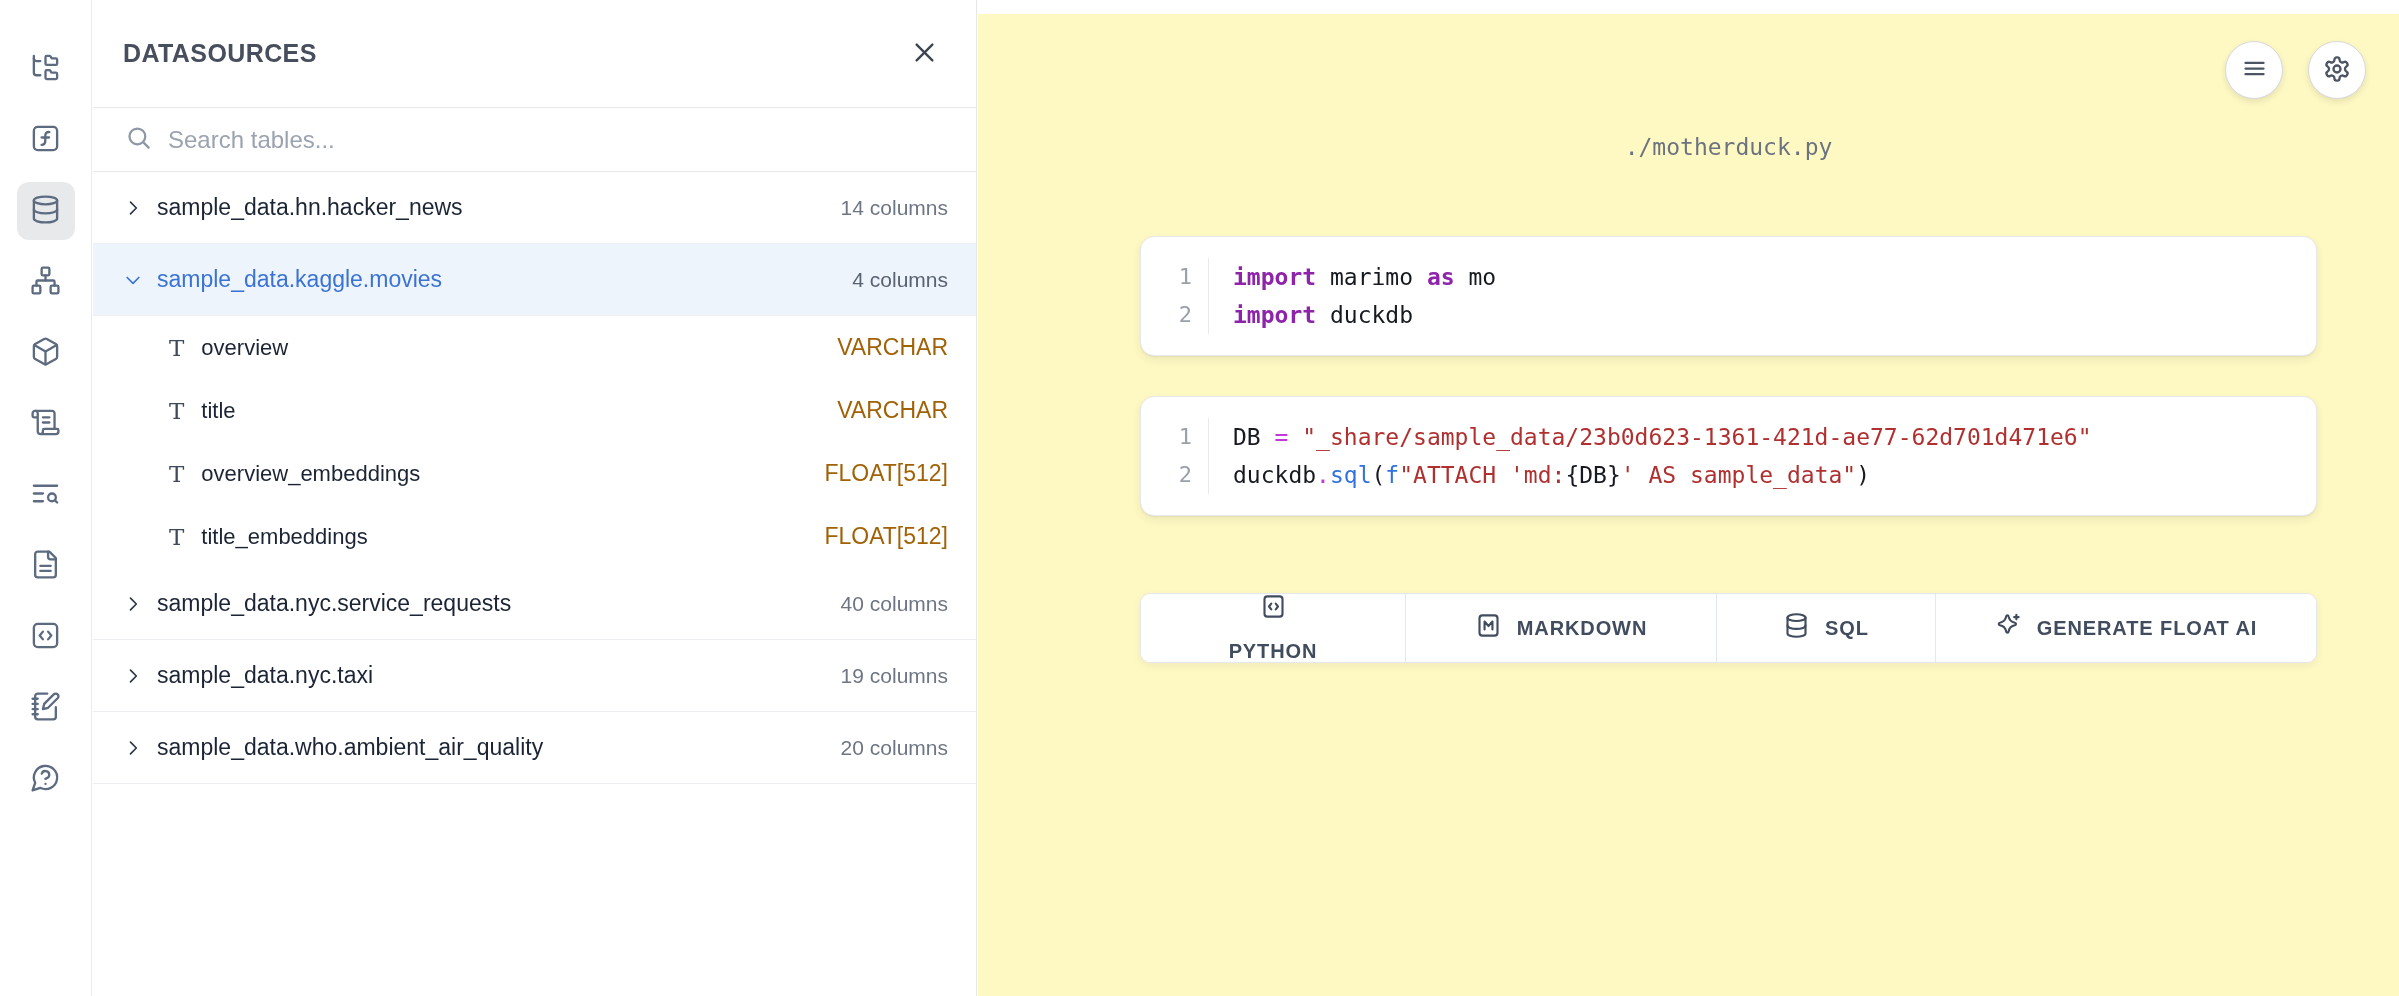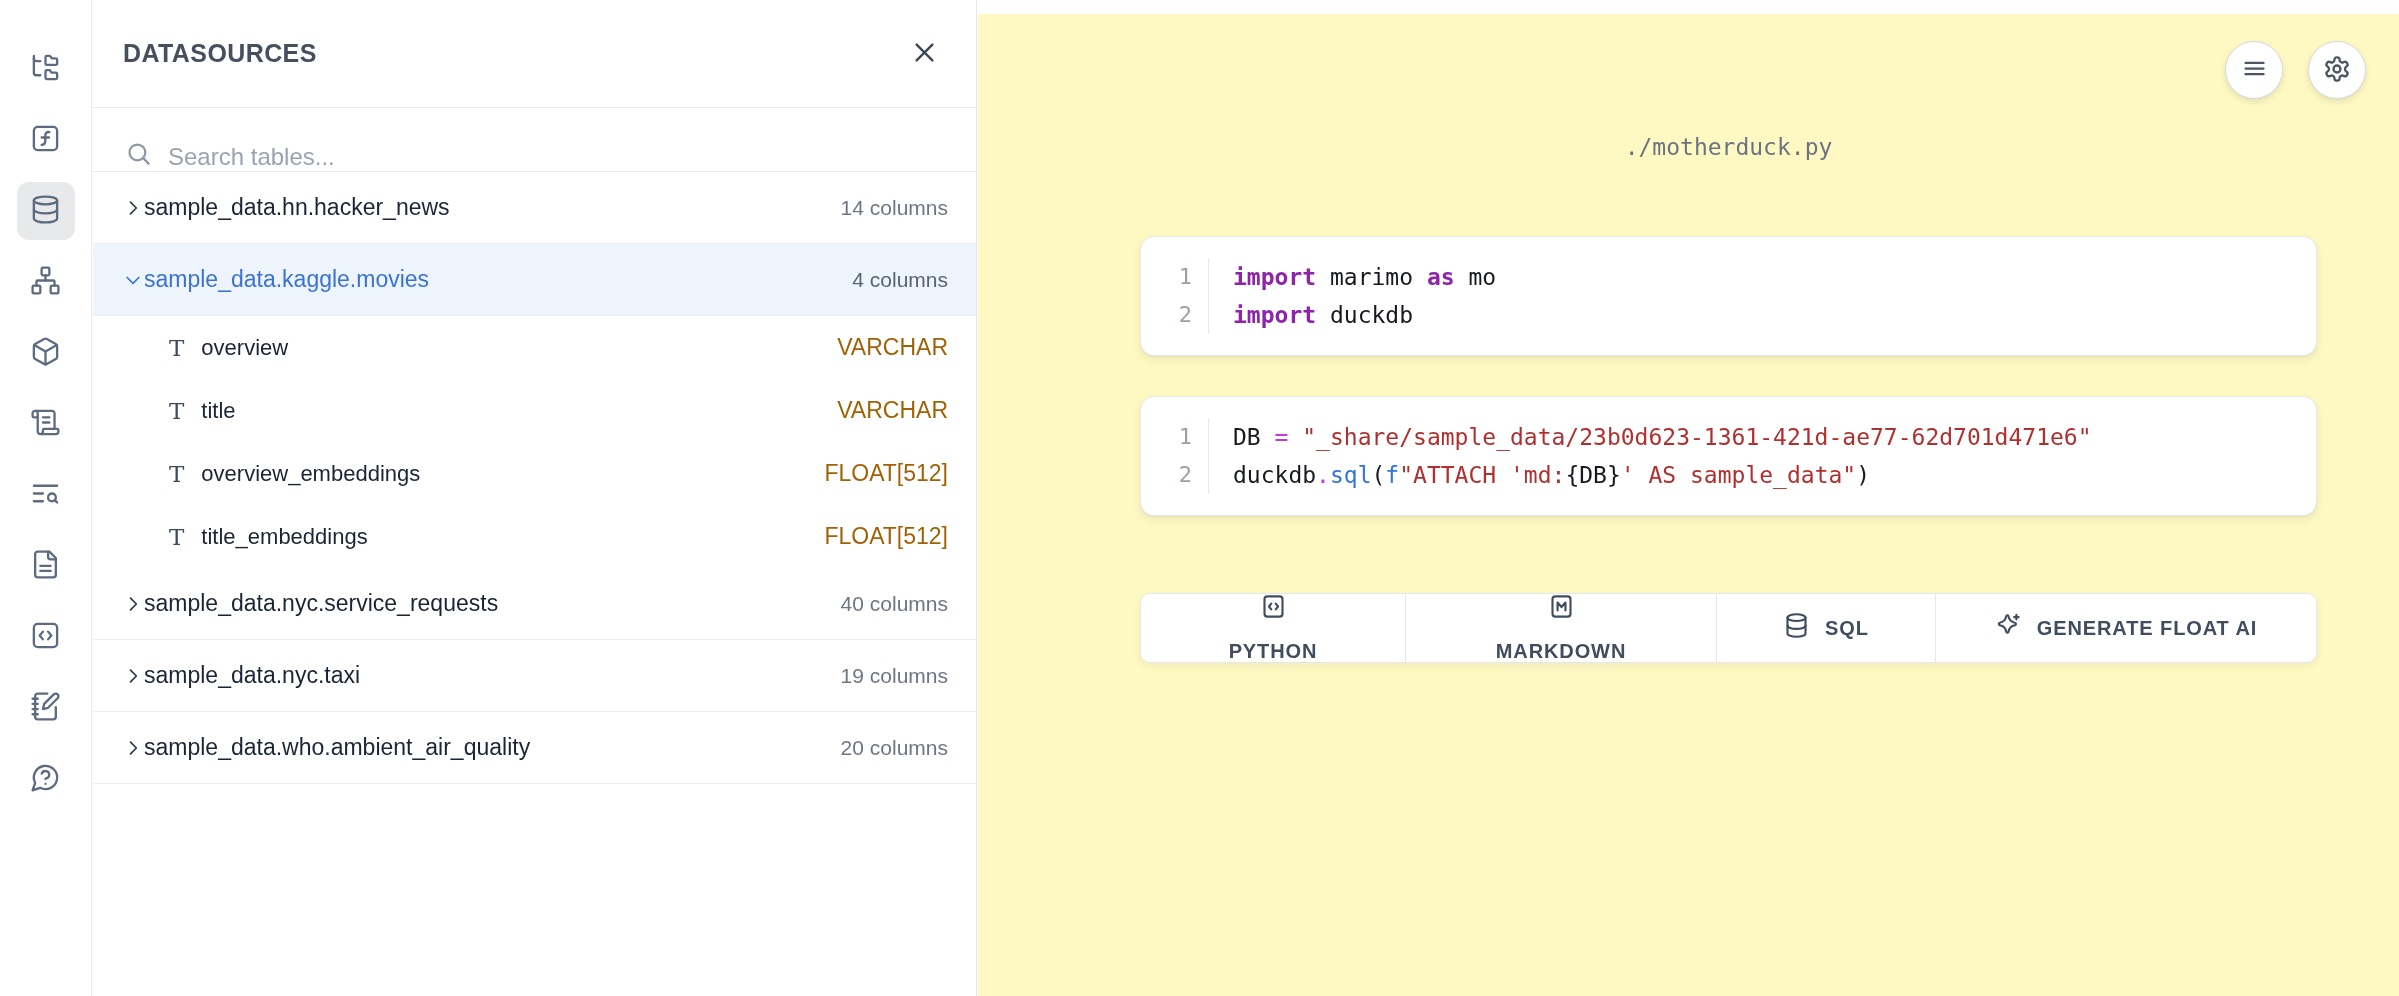--- a/index.html
+++ b/index.html
@@ -16,27 +16,27 @@
   .rail-btn svg { width:31px; height:31px; }
 
   
   .panel { position:absolute; left:93px; top:0; width:884px; height:996px;
     background:#fff; border-right:1px solid #e5e7eb; }
   .panel-header { height:108px; display:flex; align-items:center; justify-content:space-between;
     padding:0 30px; border-bottom:1px solid #e7e9ec; }
   .panel-title { font-size:25px; font-weight:700; color:#474e5d; letter-spacing:.4px; }
   .close-btn { width:44px; height:44px; display:flex; align-items:center; justify-content:center;
     background:none; border:none; color:#3d4452; cursor:pointer; }
-  .search-row { height:64px; display:flex; align-items:flex-end; gap:16px;
+  .search-row { height:64px; display:flex; align-items:center; gap:16px;
     padding:0 32px; border-bottom:1px solid #e7e9ec; color:#8d97a5; }
   .search-input { flex:1; border:none; outline:none; font-size:24px; color:#475266;
     font-family:"Liberation Sans", sans-serif; background:transparent; }
   .search-input::placeholder { color:#9ba3b0; }
 
-  .table-row { height:72px; display:flex; align-items:center; gap:1px;
+  .table-row { height:72px; display:flex; align-items:center; gap:14px;
     padding:0 28px 0 30px; border-bottom:1px solid #eceef1; cursor:pointer; background:#fff; }
   .table-row .chev { color:#2b3648; display:flex; flex:none; }
   .table-row .tname { flex:1; font-size:23px; color:#1c2535; white-space:nowrap; overflow:hidden; }
   .table-row .tcount { font-size:21px; color:#6e7684; white-space:nowrap; }
   .table-row.selected { background:#edf4fc; }
   .table-row.selected .tname, .table-row.selected .chev { color:#3b73d3; }
   .table-row.selected .tcount { color:#5a6372; }
 
   .col-row { height:63px; display:flex; align-items:center; gap:17px;
     padding:0 28px 0 76px; cursor:pointer; background:#fff; }
@@ -72,21 +72,21 @@
   .tk.pl { color:#16191f; }
 
   .add-bar { margin-top:77px; height:70px; display:flex; border:1px solid #e3e7ee;
     border-radius:10px; background:#fff; box-shadow:0 3px 8px rgba(15,23,42,.06); overflow:hidden; }
   .add-btn { display:flex; align-items:center; justify-content:center; gap:15px;
     background:#fff; border:none; border-right:1px solid #e3e7ee; cursor:pointer;
     font-family:"Liberation Sans", sans-serif; font-size:20px; font-weight:700;
     letter-spacing:.9px; color:#414c5e; }
   .add-btn:last-child { border-right:none; flex:1; }
   .add-btn svg { width:27px; height:27px; flex:none; }
-  .w1 { width:265px;flex-direction:column; } .w2 { width:311px;flex-direction:column; } .w3 { width:219px; }
+  .w1 { width:265px;flex-direction:column; } .w2 { width:311px; } .w3 { width:219px; }
 </style>
 </head>
 <body>
 
 <nav class="rail">
   <button class="rail-btn">
     <span><svg viewBox="0 0 24 24" width="31" height="31" fill="none" stroke="currentColor" stroke-width="1.8" stroke-linecap="round" stroke-linejoin="round">
           <path d="M20 10a1 1 0 0 0 1-1V6a1 1 0 0 0-1-1h-2.5a1 1 0 0 1-.8-.4l-.9-1.2A1 1 0 0 0 15 3h-2a1 1 0 0 0-1 1v5a1 1 0 0 0 1 1Z"></path>
           <path d="M20 21a1 1 0 0 0 1-1v-3a1 1 0 0 0-1-1h-2.9a1 1 0 0 1-.88-.55l-.42-.85a1 1 0 0 0-.92-.6H13a1 1 0 0 0-1 1v5a1 1 0 0 0 1 1Z"></path>
           <path d="M3 5a2 2 0 0 0 2 2h3"></path>

